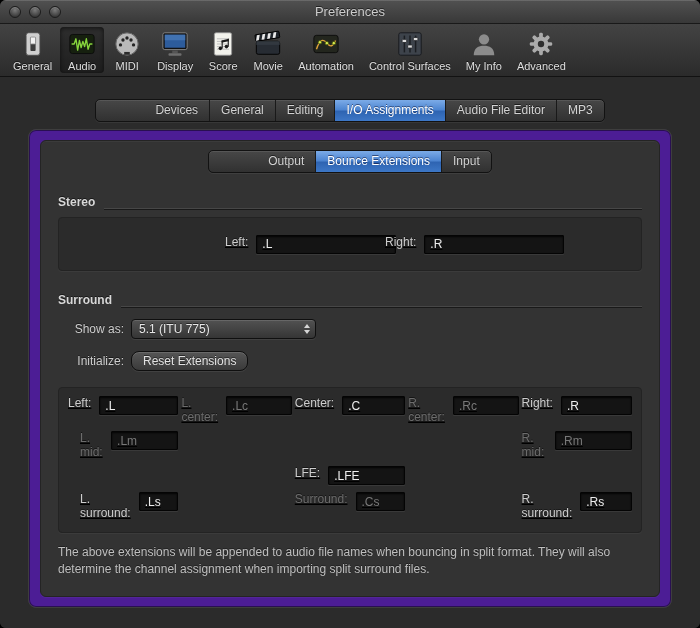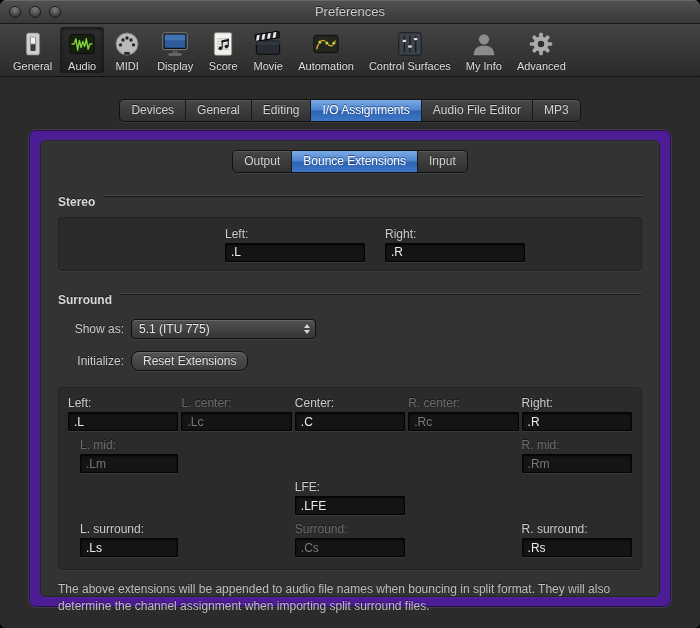--- a/index.html
+++ b/index.html
@@ -18,37 +18,37 @@
   .tool-item { display:flex; flex-direction:column; align-items:center; padding:2px 7px 1px; border-radius:4px; cursor:default; }
   .tool-item.selected { background:rgba(0,0,0,.30); box-shadow:inset 0 1px 4px rgba(0,0,0,.65); }
   .tool-icon { width:30px; height:30px; display:flex; align-items:center; justify-content:center; }
   .tool-label { font-size:11px; color:#dedede; text-shadow:0 -1px 0 rgba(0,0,0,.6); white-space:nowrap; margin-top:1px; }
 
   
   .content { flex:1; background:#2b2b2b; padding-top:22px; }
 
   
   .seg-wrap { text-align:center; }
-  .segmented { display:inline-flex; border-radius:5px; border:1px solid #121212; background:linear-gradient(#474747,#313131); box-shadow:0 1px 0 rgba(255,255,255,.06), inset 0 1px 0 rgba(255,255,255,.09); overflow:hidden; vertical-align:middle; }
+  .segmented { display:inline-flex; border-radius:5px; border:1px solid #121212; background:linear-gradient(#474747,#313131); box-shadow:0 1px 0 rgba(255,255,255,.06), inset 0 1px 0 rgba(255,255,255,.09); overflow:hidden; vertical-align:middle;padding-left:48px; }
   .seg { padding:3px 11px 4px; font-size:12px; color:#d2d2d2; text-shadow:0 -1px 0 rgba(0,0,0,.55); border-right:1px solid #191919; cursor:default; white-space:nowrap; }
   .seg:last-child { border-right:none; }
   .seg.selected { background:linear-gradient(180deg,#7cabe7 0%, #4d85d1 46%, #2e64b2 54%, #3d77c6 100%); color:#ffffff; text-shadow:0 -1px 0 rgba(0,0,30,.5); }
 
   
   .frame { margin:7px 28px 0; height:479px; border:1px solid #3e3e3e; border-radius:8px; background:#4c1d95; box-shadow:inset 0 0 0 1px rgba(0,0,0,.45); padding:10px 11px; }
   .panel { height:100%; background:#333333; border:1px solid #242424; border-radius:6px; box-shadow:0 1px 0 rgba(255,255,255,.04), inset 0 1px 0 rgba(255,255,255,.04); padding:9px 17px 0; }
 
   
-  .section-head { display:flex; align-items:flex-start; gap:9px; margin-top:22px; }
+  .section-head { display:flex; align-items:flex-end; gap:9px; margin-top:22px; }
   .section-head .head-text { font-size:12px; font-weight:bold; color:#d8d8d8; text-shadow:0 -1px 0 rgba(0,0,0,.55); }
   .section-head .head-line { flex:1; height:1px; background:#474747; box-shadow:0 1px 0 rgba(0,0,0,.5); }
 
   .groupbox { margin-top:8px; background:rgba(0,0,0,.15); border:1px solid #232323; border-radius:4px; box-shadow:0 1px 0 rgba(255,255,255,.04); }
 
-  .fieldcell { display:flex; flex-direction:column; gap:2px; }
+  .fieldcell { display:flex; flex-direction:row; gap:8px;text-decoration:underline; }
   .fieldcell label { font-size:12px; color:#cdcdcd; text-shadow:0 -1px 0 rgba(0,0,0,.5); }
   .fieldcell.disabled label { color:#6c6c6c; }
   input.txt { background:#141414; border:1px solid #040404; box-shadow:inset 0 1px 2px rgba(0,0,0,.85), 0 1px 0 rgba(255,255,255,.07); color:#ededed; font-size:12px; font-family:inherit; padding:2px 5px; height:19px; border-radius:1px; outline:none; }
   .fieldcell.disabled input.txt { color:#787878; }
 
   .stereo-box { height:54px; display:flex; align-items:center; padding-left:166px; gap:20px; }
   .stereo-box .fieldcell { width:140px; }
   .stereo-box input.txt { width:140px; }
 
   .ctl-row { display:flex; align-items:center; margin-top:12px; }

